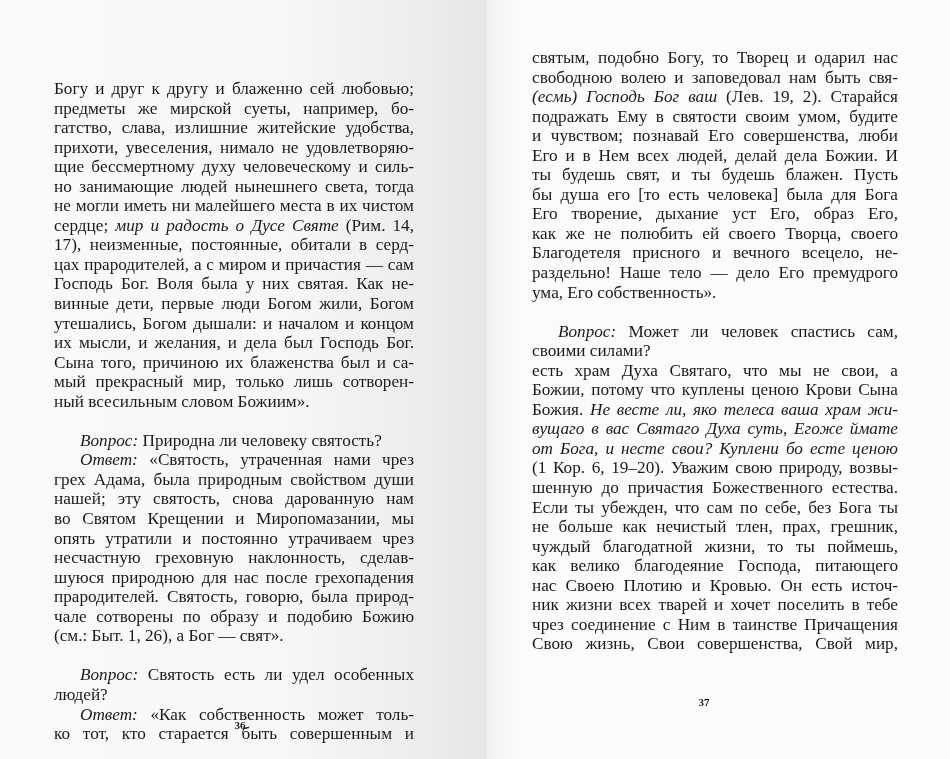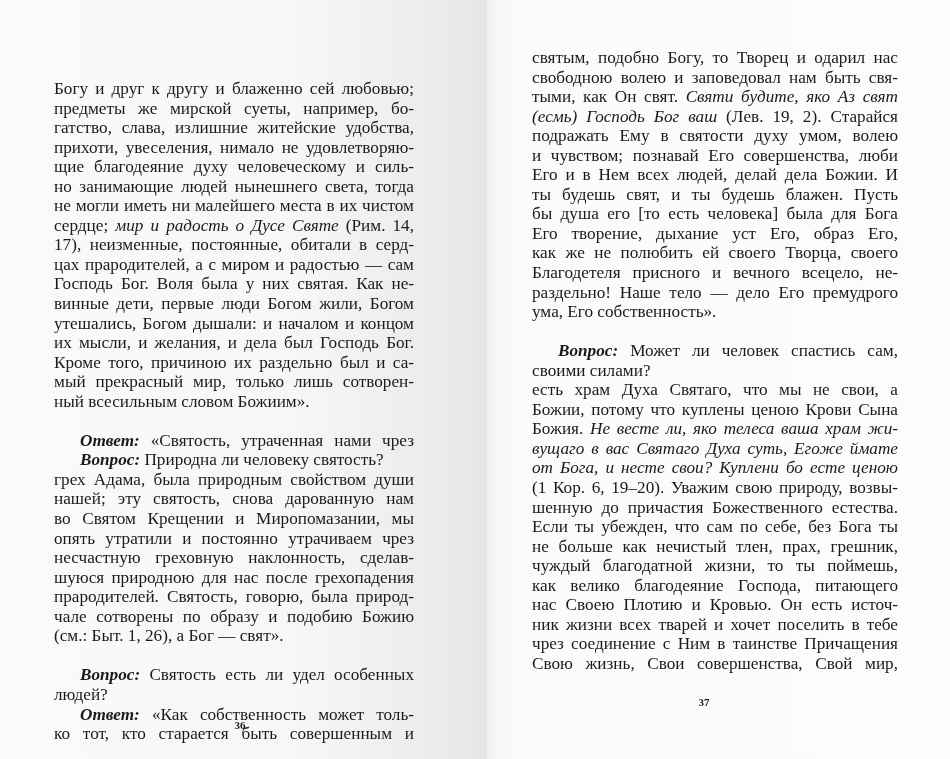--- a/index.html
+++ b/index.html
@@ -23,60 +23,60 @@
     font-size: 17.2px;
     line-height: 19.55px;
     text-align: justify;
   }
   .page-left .text-col { left: 54px; top: 79px; width: 360px; }
   .page-right .text-col { left: 45px; top: 48px; width: 366px; }
   .line { display: block; white-space: nowrap; text-align: justify; text-align-last: justify; height: 19.55px; }
   .line.last { text-align-last: left; }
   .indent { padding-left: 26px; }
   .gap { height: 19.55px; display: block; }
-  .label { font-weight: bold; font-style: italic; }
+  .label { font-weight: normal; font-style: italic; }
   .it { font-style: italic; }
   .page-number {
     position: absolute; font-weight: bold; font-size: 11px;
     width: 60px; text-align: center;
   }
   .page-left .page-number { left: 210px; top: 719px; }
   .page-right .page-number { left: 187px; top: 696px; }
 </style>
 </head>
 <body>
 
 <div class="page page-left">
   <div class="text-col">
     <div>
         <span class="line">Богу и друг к другу и блаженно сей любовью;</span>
         <span class="line">предметы же мирской суеты, например, бо-</span>
         <span class="line">гатство, слава, излишние житейские удобства,</span>
         <span class="line">прихоти, увеселения, нимало не удовлетворяю-</span>
-        <span class="line">щие благодеяние духу человеческому и силь-</span>
+        <span class="line">щие бессмертному духу человеческому и силь-</span>
         <span class="line">но занимающие людей нынешнего света, тогда</span>
         <span class="line">не могли иметь ни малейшего места в их чистом</span>
         <span class="line"><span>сердце; </span><span class="it">мир и радость о Дусе Святе</span><span> (Рим. 14,</span></span>
         <span class="line">17), неизменные, постоянные, обитали в серд-</span>
-        <span class="line">цах прародителей, а с миром и радостью — сам</span>
+        <span class="line">цах прародителей, а с миром и причастия — сам</span>
         <span class="line">Господь Бог. Воля была у них святая. Как не-</span>
         <span class="line">винные дети, первые люди Богом жили, Богом</span>
         <span class="line">утешались, Богом дышали: и началом и концом</span>
         <span class="line">их мысли, и желания, и дела был Господь Бог.</span>
-        <span class="line">Кроме того, причиною их раздельно был и са-</span>
+        <span class="line">Сына того, причиною их блаженства был и са-</span>
         <span class="line">мый прекрасный мир, только лишь сотворен-</span>
         <span class="line last">ный всесильным словом Божиим».</span>
       </div>
     <span class="gap"></span>
     <div>
+      <span class="line last indent">
+        <span class="label">Вопрос:</span><span> Природна ли человеку святость?</span>
+      </span>
       <span class="line indent">
         <span class="label">Ответ:</span><span> «Святость, утраченная нами чрез</span>
-      </span>
-      <span class="line last indent">
-        <span class="label">Вопрос:</span><span> Природна ли человеку святость?</span>
       </span>
       <div>
           <span class="line">грех Адама, была природным свойством души</span>
           <span class="line">нашей; эту святость, снова дарованную нам</span>
           <span class="line">во Святом Крещении и Миропомазании, мы</span>
           <span class="line">опять утратили и постоянно утрачиваем чрез</span>
           <span class="line">несчастную греховную наклонность, сделав-</span>
           <span class="line">шуюся природною для нас после грехопадения</span>
           <span class="line">прародителей. Святость, говорю, была природ-</span>
           <span class="line">чале сотворены по образу и подобию Божию</span>
@@ -98,23 +98,22 @@
     </div>
   </div>
   <div class="page-number">36</div>
 </div>
 
 <div class="page page-right">
   <div class="text-col">
     <div>
         <span class="line">святым, подобно Богу, то Творец и одарил нас</span>
         <span class="line">свободною волею и заповедовал нам быть свя-</span>
-        <span class="line"><span>тыми, как Он свят. </span><span class="it">Святи будите, яко Аз свят</span></span>
         <span class="line"><span class="it">(есмь) Господь Бог ваш</span><span> (Лев. 19, 2). Старайся</span></span>
-        <span class="line">подражать Ему в святости духу умом, волею</span>
+        <span class="line">подражать Ему в святости своим умом, будите</span>
         <span class="line">и чувством; познавай Его совершенства, люби</span>
         <span class="line">Его и в Нем всех людей, делай дела Божии. И</span>
         <span class="line">ты будешь свят, и ты будешь блажен. Пусть</span>
         <span class="line">бы душа его [то есть человека] была для Бога</span>
         <span class="line">Его творение, дыхание уст Его, образ Его,</span>
         <span class="line">как же не полюбить ей своего Творца, своего</span>
         <span class="line">Благодетеля присного и вечного всецело, не-</span>
         <span class="line">раздельно! Наше тело — дело Его премудрого</span>
         <span class="line last">ума, Его собственность».</span>
       </div>

